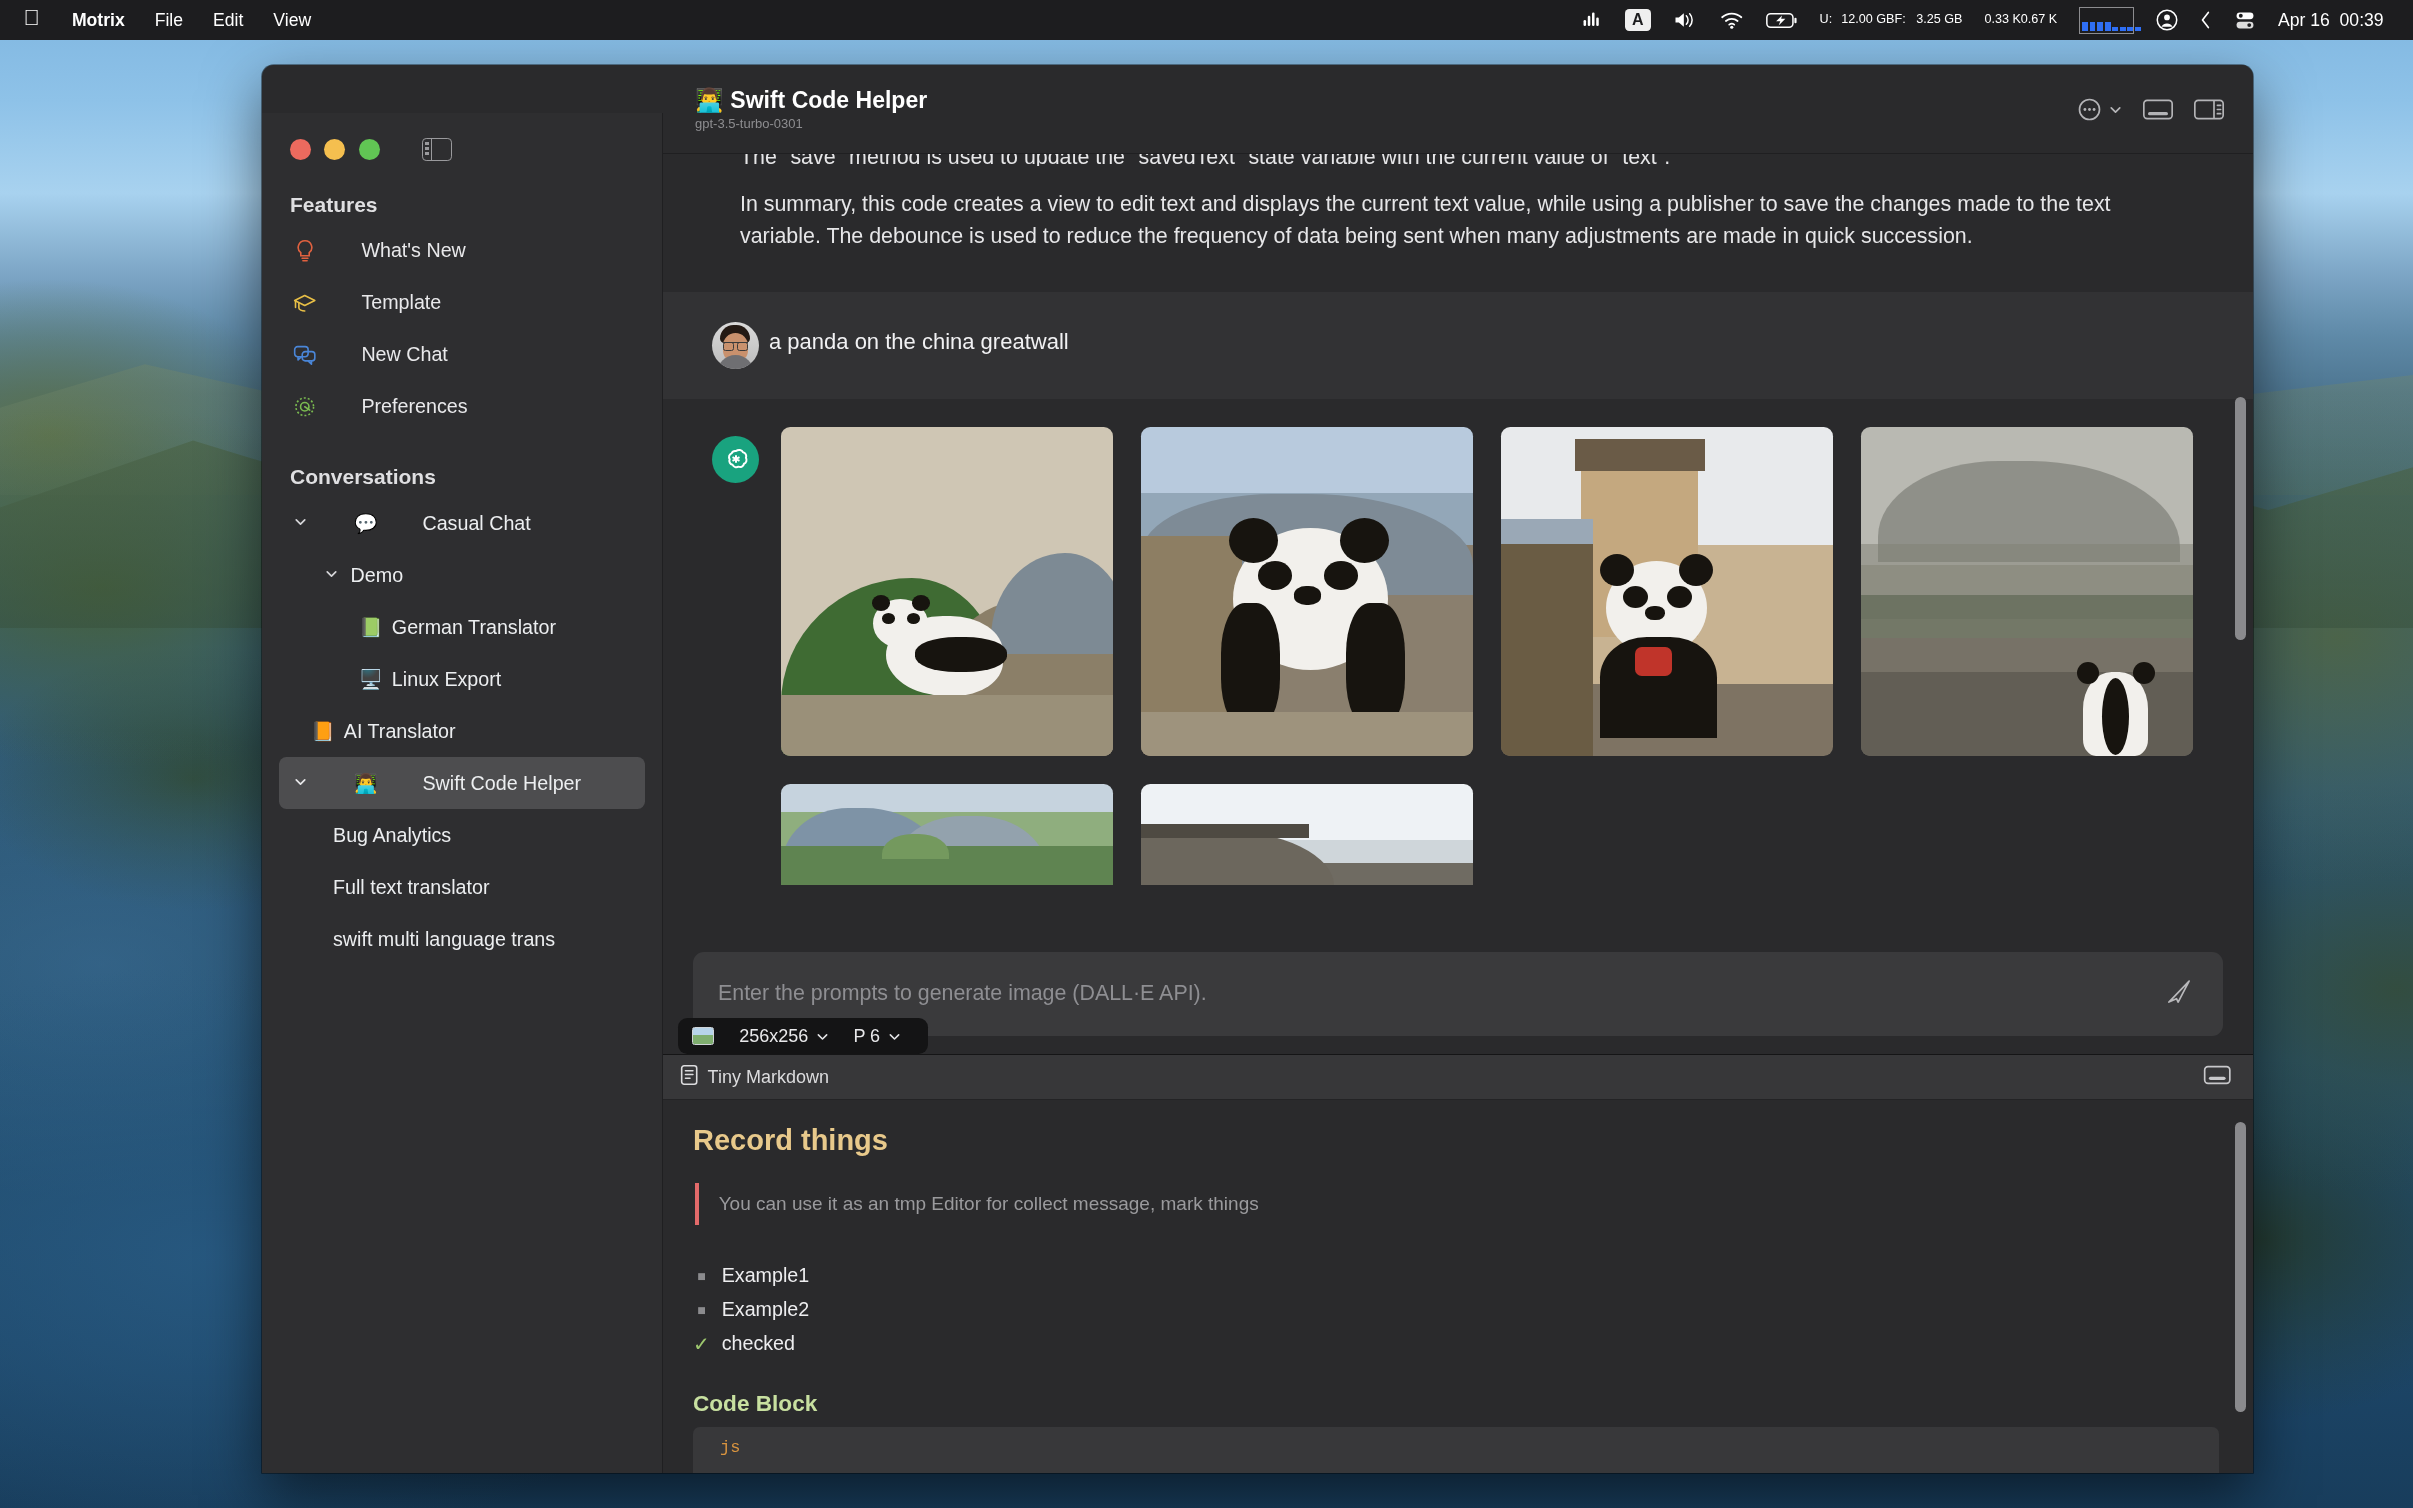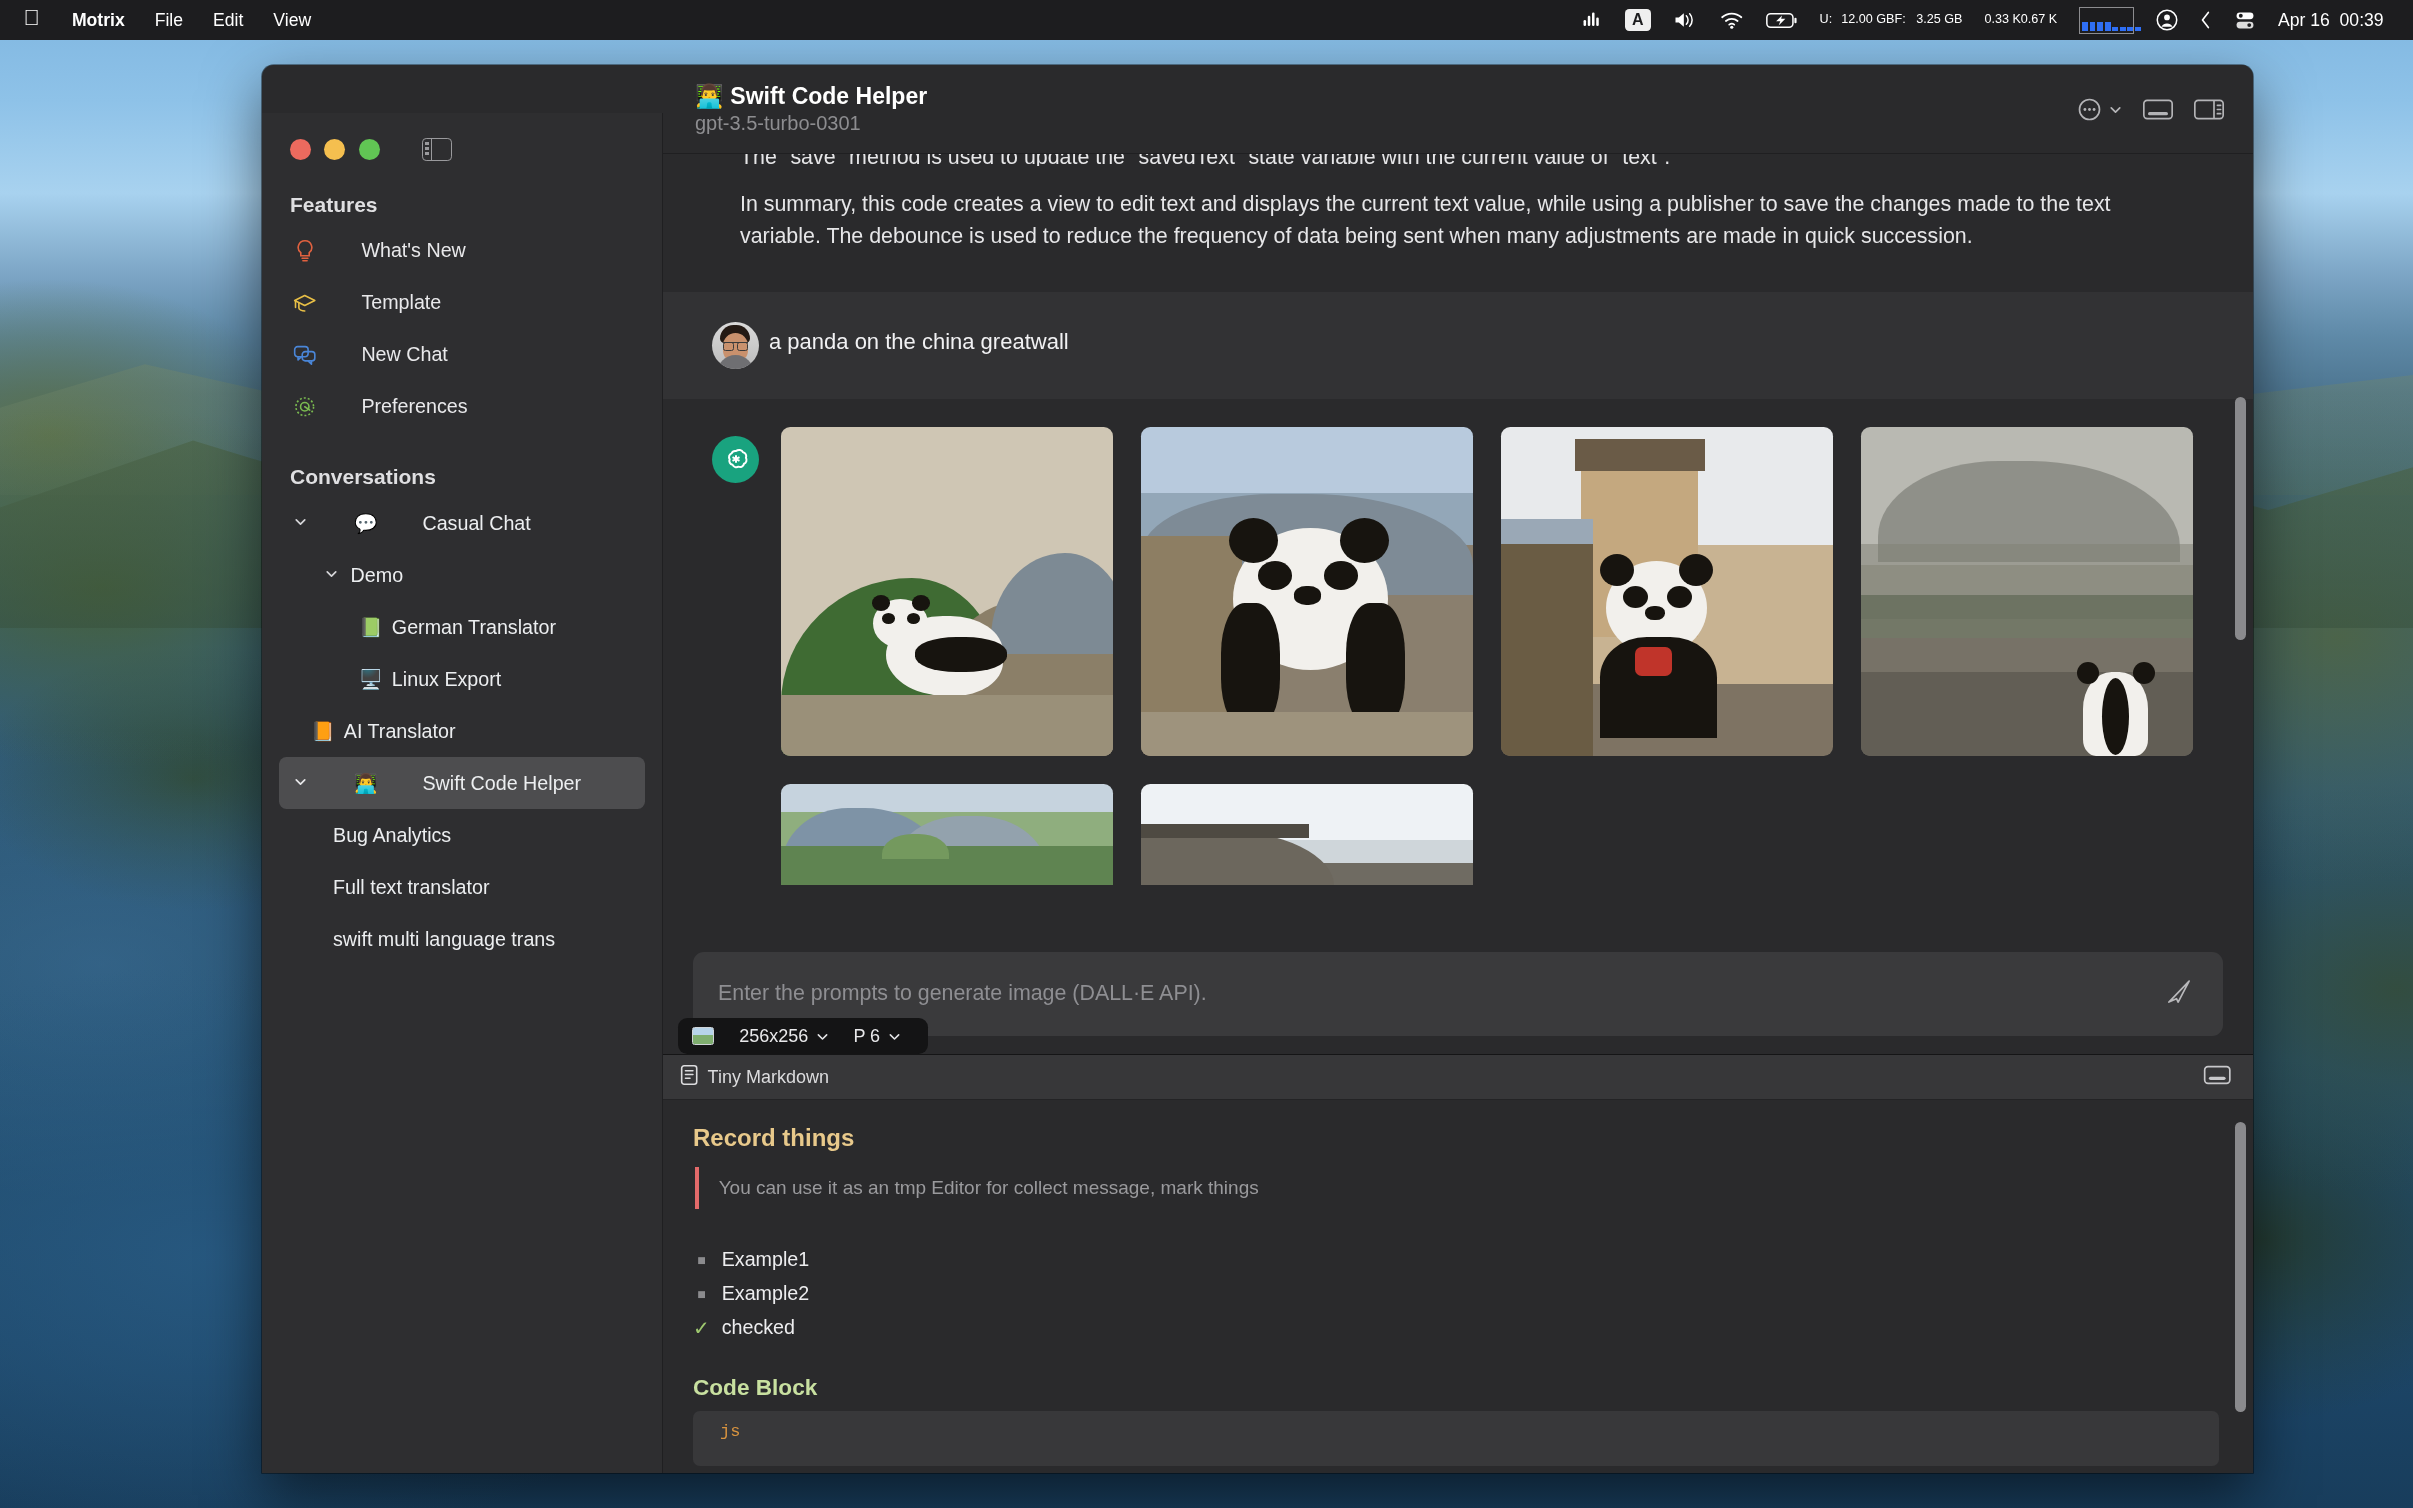--- a/index.html
+++ b/index.html
@@ -142,21 +142,21 @@
   #chat-header{
     height:89px; background:#2a2a2c;
     display:flex; align-items:center; padding:0 28.5px 0 32px;
     border-bottom:0.8px solid #1f1f21;
     flex-shrink:0;
   }
   .ch-title{
     color:#fff; font-size:23px; font-weight:bold;
     display:flex; align-items:center; gap:6.7px;
   }
-  .ch-sub{ color:#8d8d90; font-size:20px; margin-top:2px; }
+  .ch-sub{ color:#8d8d90; font-size:13px; margin-top:2px; }
   .ch-actions{ margin-left:auto; display:flex; align-items:center; gap:18.4px; }
   .ic-btn{ color:#b4b4b7; display:flex; align-items:center; gap:5px; }
 
   #chat-scroll{
     flex:1; position:relative; overflow:hidden; background:#2a2a2c;
   }
   .msg-assistant-text{
     padding:0 75px 0 77px; color:#e6e6e8; font-size:21.4px; line-height:1.52;
   }
   .clip-top{ margin-top:-13.4px; height:25px; overflow:hidden; }
@@ -237,21 +237,21 @@
     flex-shrink:0; height:419px; background:#2a2a2c;
     border-top:0.8px solid #151516; display:flex; flex-direction:column;
   }
   #md-head{
     height:45px; background:#373739; display:flex; align-items:center;
     padding:0 22px 0 17px; color:#dcdcde; font-size:18px; gap:9.2px;
     border-bottom:0.8px solid #232325;
   }
   #md-head .right{ margin-left:auto; color:#c8c8cb; }
   #md-body{ flex:1; padding:23.5px 0 0 30px; position:relative; overflow:hidden; }
-  .md-h{ color:#e8c98b; font-size:24px; font-weight:bold; margin-bottom:15px; }
+  .md-h{ color:#e8c98b; font-size:29px; font-weight:bold; margin-bottom:26px; }
   .md-quote{
     border-left:4.2px solid #e36a6a; padding-left:20px;
     color:#9a9a9d; font-size:19px; margin:5px 0 34px 1.7px; height:42px;
     display:flex; align-items:center;
   }
   .md-li{ display:flex; align-items:center; gap:11.7px; color:#ededef; font-size:19.7px; height:34px; }
   .md-li .bul{ width:17px; text-align:center; color:#8b8b8e; font-size:14.2px; }
   .md-li .circ{ width:17px; height:17px; border:1.7px solid #8b8b8e; border-radius:50%; }
   .md-li .chk{ color:#9ec86f; font-size:20px; width:17px; text-align:center; }
   .md-h2{ color:#c8e0a0; font-size:22.6px; font-weight:bold; margin:30px 0 10px 0; }

